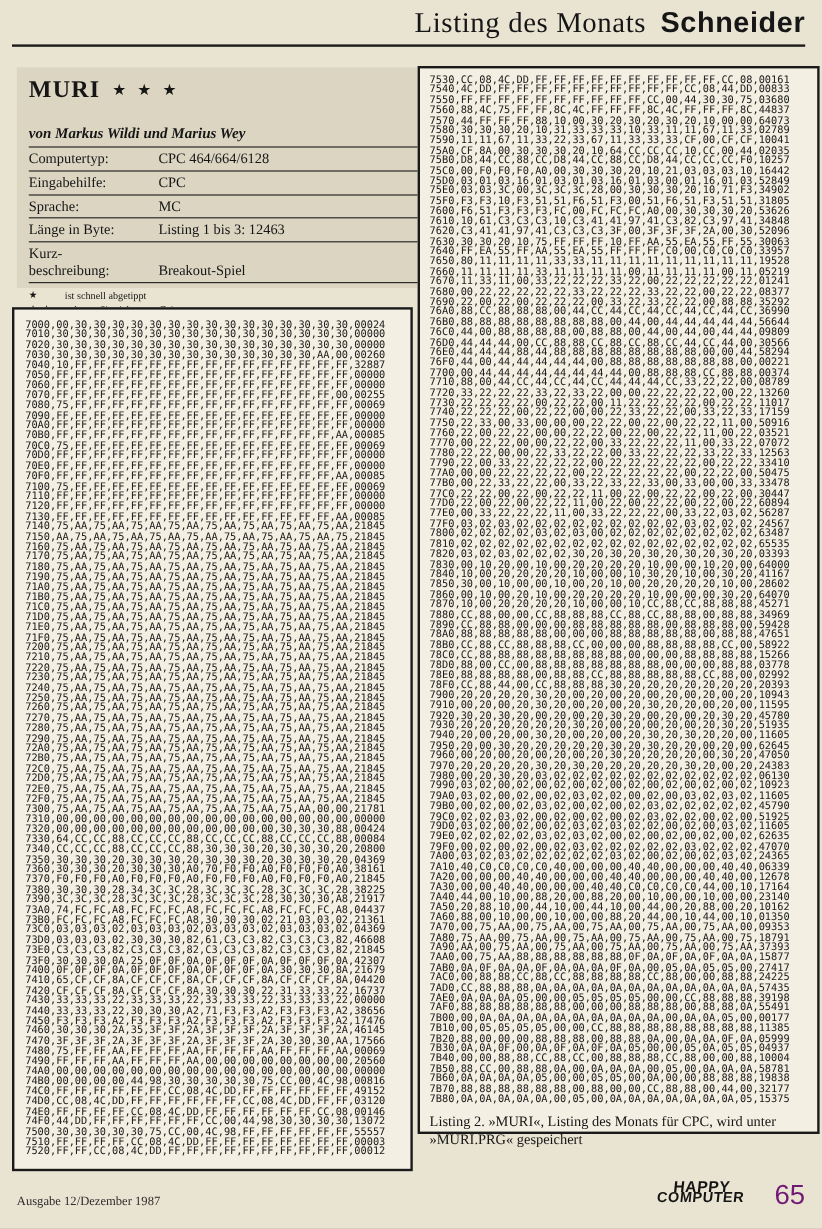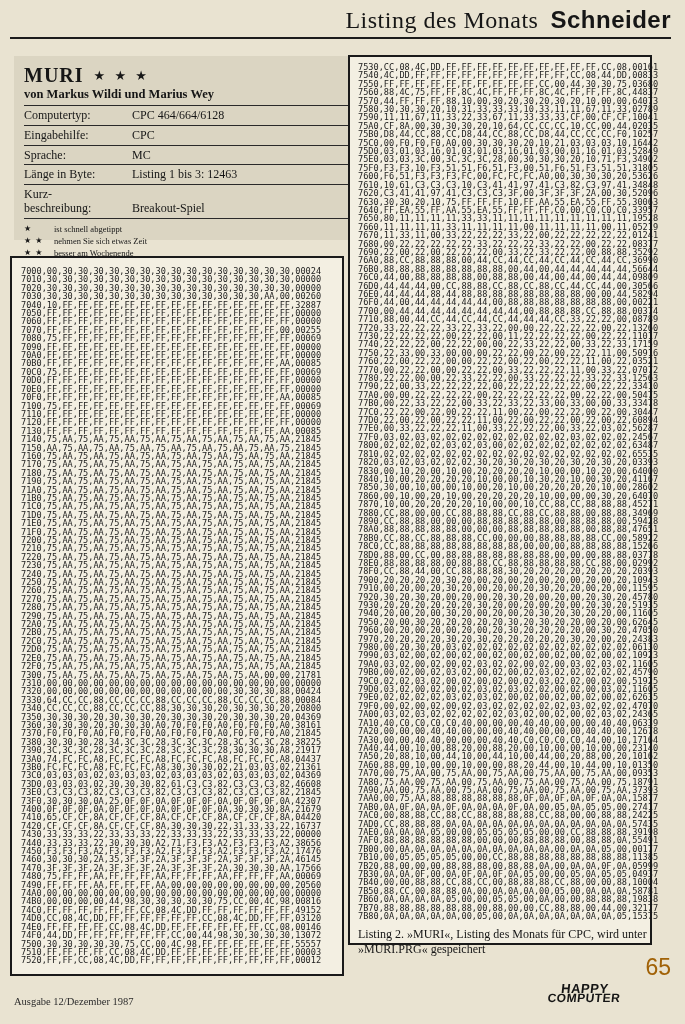--- a/index.html
+++ b/index.html
@@ -8,43 +8,43 @@
   
   .header{position:absolute;top:6px;left:10px;right:14px;text-align:right;
           border-bottom:2px solid #1c1c1c;padding-bottom:3px;}
   .header .t-reg{font-family:"Liberation Serif",serif;font-size:24px;font-weight:400;letter-spacing:0.5px;}
   .header .t-bold{font-family:"Liberation Sans",sans-serif;font-size:24px;font-weight:700;margin-left:8px;letter-spacing:0.5px;}
   
   .infobox{position:absolute;left:14px;top:56px;width:395px;height:184px;background:#dbd5c2;
            padding:8px 12px 0 10px;box-sizing:border-box;}
   .muri-title{font-size:20px;font-weight:700;letter-spacing:1px;}
   .muri-stars{font-size:13px;letter-spacing:3px;position:relative;top:-2px;margin-left:6px;}
-  .authors{font-size:12.5px;font-weight:700;margin-top:0;padding-bottom:3px;border-bottom:1.5px solid #2a2a2a;}
+  .authors{font-size:12.5px;font-weight:700;margin-top:17px;padding-bottom:3px;border-bottom:1.5px solid #2a2a2a;font-style:italic;}
   .info-row{display:flex;align-items:flex-end;border-bottom:1.5px solid #2a2a2a;padding:3px 0 2px 0;font-size:12px;}
   .info-label{width:108px;flex:0 0 108px;white-space:pre-line;line-height:1.15;}
   .info-value{flex:1;line-height:1.15;}
   .legend{margin-top:4px;font-size:8.5px;line-height:1.45;}
   .legend-row{display:flex;}
   .legend-stars{width:30px;flex:0 0 30px;letter-spacing:1px;font-size:8px;}
   
   .listbox{position:absolute;background:#f3efe2;border:2px solid #1a1a1a;box-sizing:border-box;}
   .listbox-left{left:10px;top:256px;width:334px;height:720px;padding:9px 0 0 9px;}
-  .listbox-right{left:348px;top:55px;width:304px;height:890px;padding:6px 0 0 8px;}
+  .listbox-right{left:348px;top:55px;width:335px;height:890px;padding:6px 0 0 8px;}
   .hexline{font-family:"DejaVu Sans Mono",monospace;font-size:8.6px;line-height:8.4px;
            white-space:pre;color:#1b1b1b;}
   .caption{font-family:"Liberation Serif",serif;font-weight:400;font-size:12px;line-height:1.25;
            margin-top:7px;width:310px;}
   
   .issue{position:absolute;left:14px;top:996px;font-size:10.5px;color:#2c2c2c;}
   .logo{position:absolute;right:64px;top:984px;text-align:center;transform:skewX(-6deg);
         font-family:"Liberation Sans",sans-serif;font-weight:700;color:#141414;line-height:0.8;}
   .logo .l1{font-size:13px;letter-spacing:0.5px;}
   .logo .l2{font-size:12px;letter-spacing:0.5px;}
-  .pagenum{position:absolute;right:14px;top:954px;font-family:"Liberation Sans",sans-serif;
-           font-size:23px;font-weight:400;color:#a16207;}
+  .pagenum{position:absolute;right:14px;top:982px;font-family:"Liberation Sans",sans-serif;
+           font-size:23px;font-weight:400;color:#701a75;}
 </style>
 </head>
 <body>
 
 <div class="page">
 
   <div class="header">
     <span class="t-reg">Listing des Monats</span>
     <span class="t-bold">Schneider</span>
   </div>

